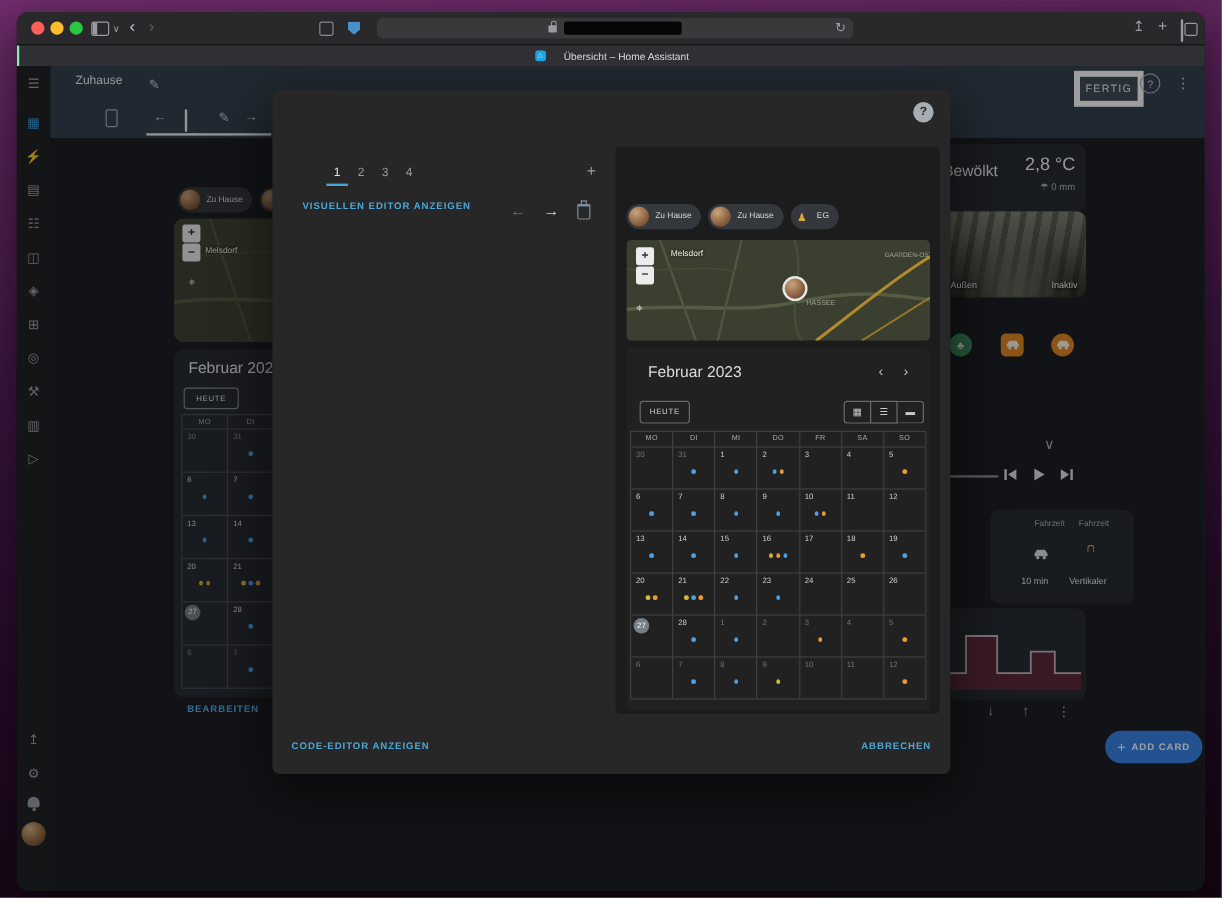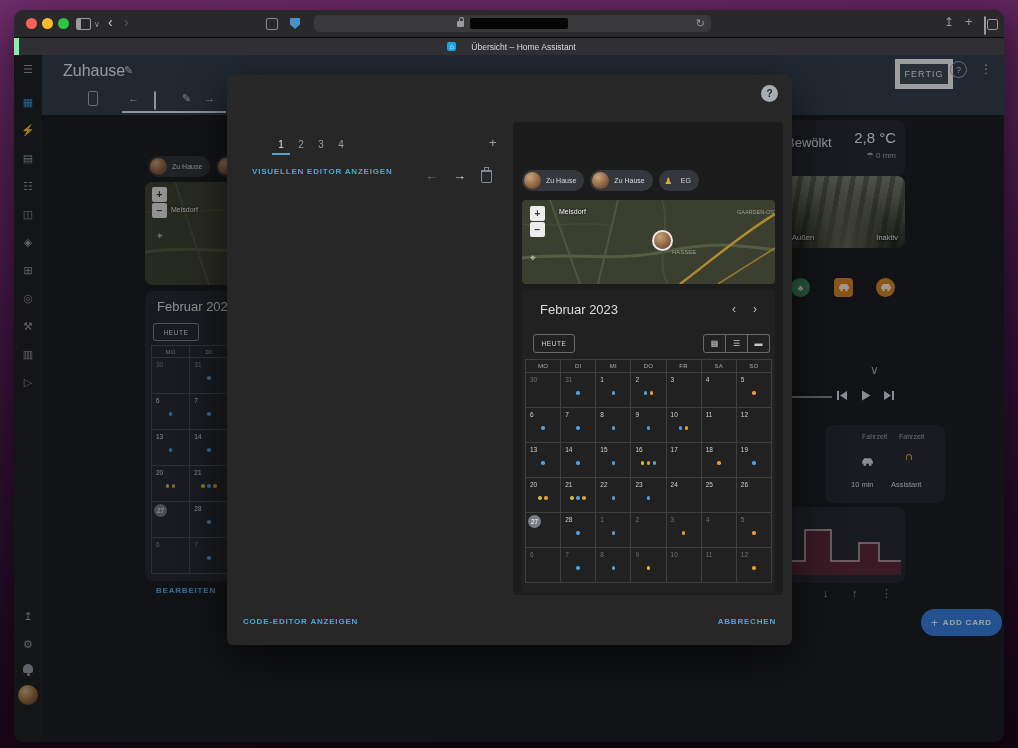--- a/index.html
+++ b/index.html
@@ -19,41 +19,41 @@
   .shield{width:10px;height:11px;background:#4a90c8;clip-path:polygon(0 0,100% 0,100% 60%,50% 100%,0 60%)}
   .urlbar{position:absolute;left:300px;top:5px;width:397px;height:17px;background:#39393c;border-radius:5px;
           display:flex;align-items:center;justify-content:center;gap:6px}
   .locksm{width:7px;height:6px;background:#9a9aa0;border-radius:1px;position:relative}
   .locksm::before{content:"";position:absolute;top:-4px;left:1.5px;width:3px;height:4px;border:1px solid #9a9aa0;border-bottom:none;border-radius:3px 3px 0 0}
   .redact{width:98px;height:11px;background:#060607;border-radius:2px}
   .reload{position:absolute;right:6px;top:2px;color:#9a9aa0;font-size:11px}
   .tabsov{width:9px;height:9px;border:1px solid #9a9aa0;border-radius:2px;position:relative}
   .tabsov::before{content:"";position:absolute;left:2px;top:2px;width:9px;height:9px;border:1px solid #9a9aa0;border-radius:2px;background:#29292c}
   .tabstrip{position:absolute;left:0;top:28px;width:990px;height:17px;background:#1e1e21;display:flex}
-  .btab{flex:1;display:flex;align-items:center;justify-content:center;gap:15px;background:#202023;border-left:5px solid #86efac;overflow:hidden}
+  .btab{flex:1;display:flex;align-items:center;justify-content:center;gap:15px;background:#202023;border-left:2px solid #86efac;overflow:hidden}
   .btab.active{background:#303034}
   .btab-label{font-size:8.5px;color:#a2a3a9;white-space:nowrap}
   .btab.active .btab-label{color:#d9d9de}
   .fav{width:9px;height:9px;border-radius:2px;background:#1ba2e0;color:#fff;font-size:7px;line-height:9px;
        display:flex;align-items:center;justify-content:center;flex:0 0 auto}
   .fav.disc{border-radius:50%;background:conic-gradient(#e94e3a,#f5b800,#49a078,#3a6bc9,#e94e3a)}
   
   #viewport{position:absolute;left:0;top:45px;width:990px;height:687px;background:#1d2025;overflow:hidden}
   #scrim{position:absolute;inset:0;background:rgba(0,0,0,.38);z-index:30}
   
   #sidebar{position:absolute;left:0;top:0;width:28px;height:687px;background:#212225}
   .sb-icon{width:16px;height:16px;display:flex;align-items:center;justify-content:center;font-size:11px;color:#9aa0a8}
   .sb-icon.active{color:#3aa0e8}
   .icon-col{display:flex;flex-direction:column;align-items:center;gap:12px}
   .bell{width:10px;height:9px;background:#9aa0a8;border-radius:5px 5px 2px 2px;position:relative}
   .bell::after{content:"";position:absolute;left:3.5px;bottom:-3px;width:3px;height:3px;border-radius:50%;background:#9aa0a8}
   .side-avatar{width:20px;height:20px;border-radius:50%;background:radial-gradient(circle at 35% 30%,#d8b58a,#96693f 55%,#5c3e2a)}
   
   #hahdr{position:absolute;left:28px;top:0;width:962px;height:60px;background:#35414f}
-  .hatitle{position:absolute;left:21px;top:7px;font-size:16px;color:#f0f4f8}
+  .hatitle{position:absolute;left:21px;top:7px;font-size:10px;color:#f0f4f8}
   .hbtn{position:absolute;border:5px solid #ffffff;border-radius:0;color:#eef2f6;font-size:9px;
         letter-spacing:1px;display:flex;align-items:center;justify-content:center;background:rgba(255,255,255,.06)}
   .hico{position:absolute;color:#cfd5dc;font-size:11px}
   .helpcirc{position:absolute;width:15px;height:15px;border:1px solid #aab2bc;border-radius:50%;
             display:flex;align-items:center;justify-content:center;font-size:9px;color:#cfd5dc}
   .phone{width:8px;height:13px;border:1.2px solid #aab2bc;border-radius:2px}
   .monitor{width:13px;height:9px;border:1.2px solid #e8edf2;border-radius:1px;position:relative}
   .monitor::after{content:"";position:absolute;left:3.2px;bottom:-3.2px;width:4px;height:1.5px;background:#e8edf2}
   .vt-underline{position:absolute;left:80px;top:56px;width:104px;height:2px;background:#e8edf2}
   
@@ -510,21 +510,21 @@
     <div class="card" style="left:811px;top:370px;width:120px;height:78px">
       <span class="abs" style="left:37px;top:8px;font-size:7px;color:#aab0b8">Fahrzeit</span>
       <span class="abs" style="left:74px;top:8px;font-size:7px;color:#aab0b8">Fahrzeit</span>
       <svg class="abs" style="left:36px;top:32px" width="13" height="10" viewBox="0 0 12 9">
           <path d="M1 6 L1 4 L3 1 L9 1 L11 4 L11 6 Z" fill="#dde2e8"></path>
           <circle cx="3.5" cy="7" r="1.3" fill="#dde2e8"></circle>
           <circle cx="8.5" cy="7" r="1.3" fill="#dde2e8"></circle>
         </svg>
       <span class="lockmini abs" style="left:79px;top:34px"></span>
       <span class="abs" style="left:26px;top:55px;font-size:7.5px;color:#dde2e8">10 min</span>
-      <span class="abs" style="left:66px;top:55px;font-size:7.5px;color:#dde2e8">Assistant</span>
+      <span class="abs" style="left:66px;top:55px;font-size:7.5px;color:#dde2e8">Vertikaler</span>
     </div>
 
     <div class="card" style="left:771px;top:452px;width:120px;height:76px">
       <svg class="abs" style="left:4px;top:8px" width="112" height="60" viewBox="0 0 112 60">
         <path d="M0,60 L0,46 L16,46 L16,15 L42,15 L42,46 L70,46 L70,28 L90,28 L90,46 L112,46 L112,60 Z" fill="#5c2b3d"></path>
         <path d="M0,46 L16,46 L16,15 L42,15 L42,46 L70,46 L70,28 L90,28 L90,46 L112,46" stroke="#cdb6be" stroke-width="1.5" fill="none"></path>
       </svg>
     </div>
 
     <span class="gicon" style="left:809px;top:532px">↓</span>

